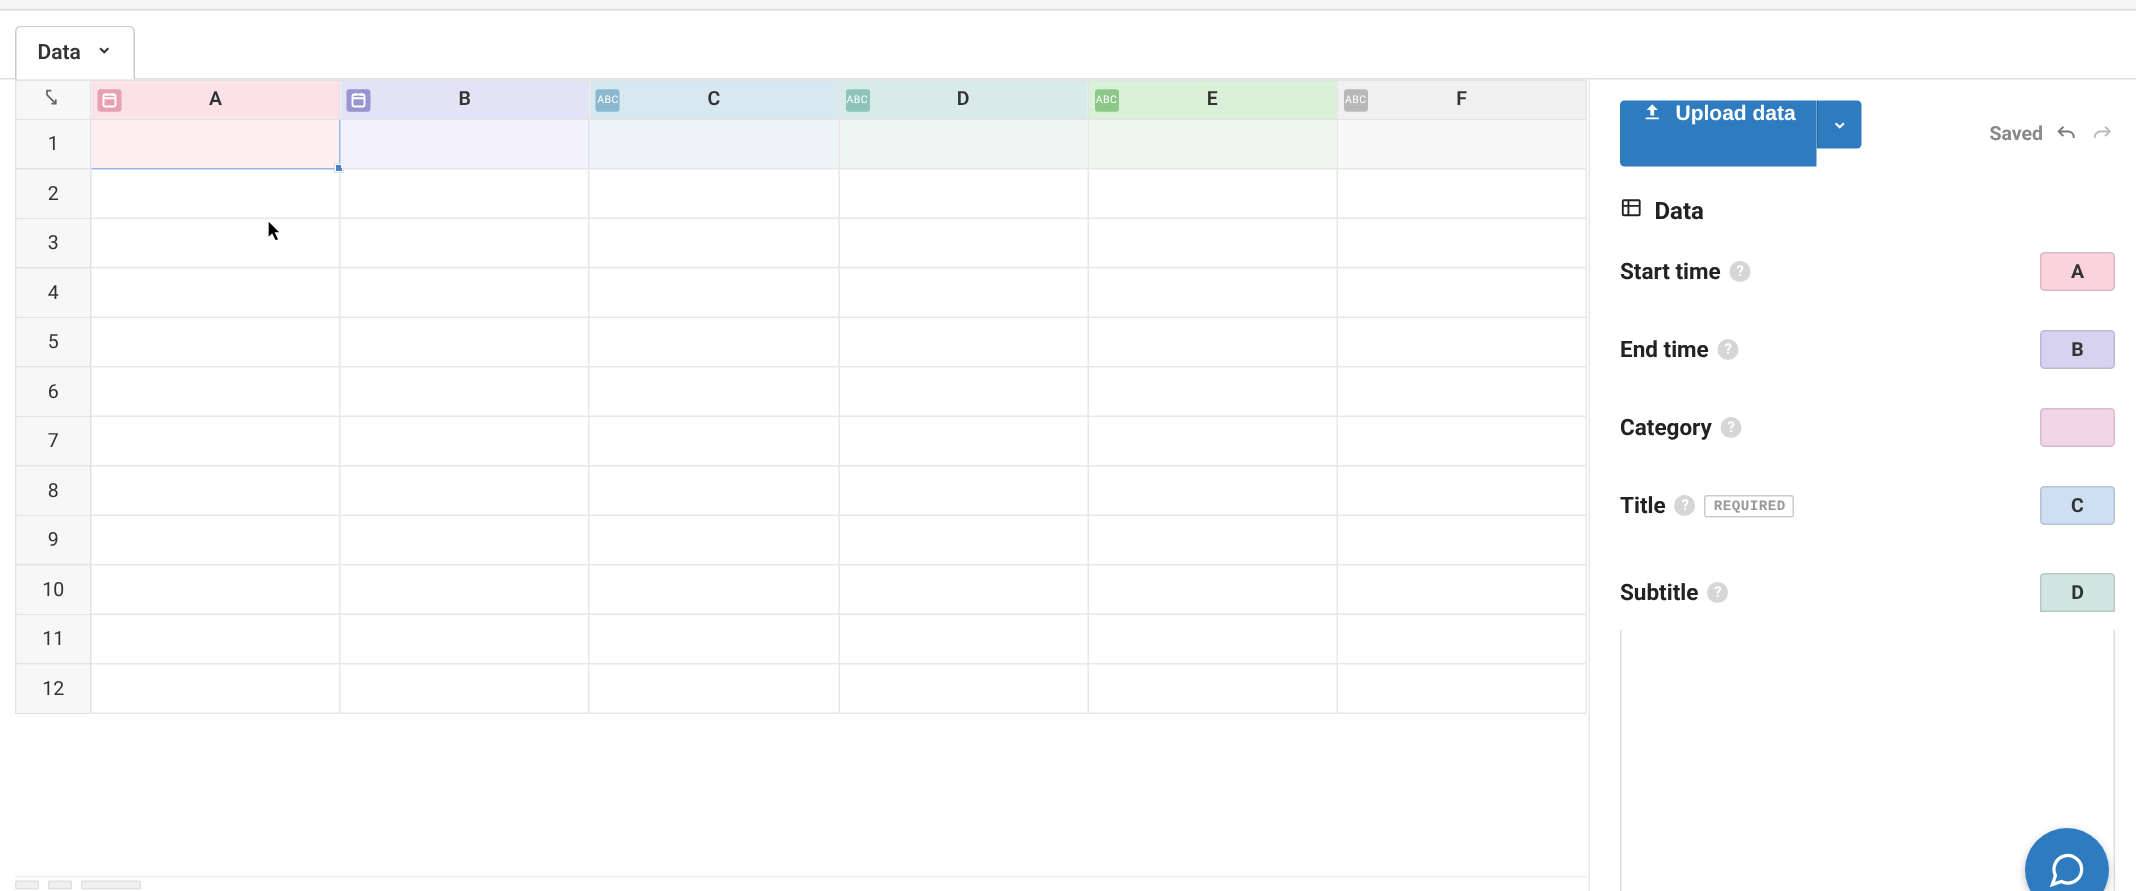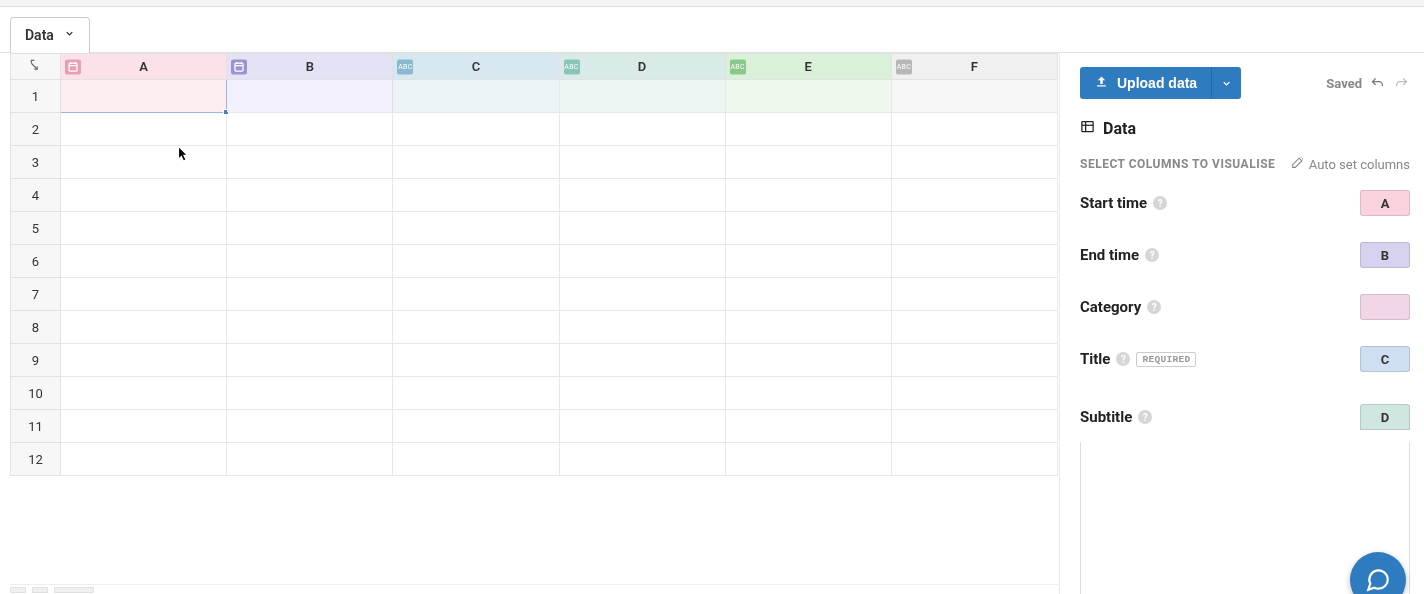--- a/index.html
+++ b/index.html
@@ -140,25 +140,25 @@
     align-items:center;
     justify-content:space-between;
     margin-bottom: 20px;
   }
   .upload-btn-group { display:flex; }
   .btn-upload {
     background:#2f7bbf;
     color:#fff;
     border:none;
     border-radius:3px 0 0 3px;
-    height:32px;
+    height:44px;
     padding:0 14px;
     font-size:14px;
     font-weight:600;
-    display:flex; align-items:center; gap:8px;
+    display:flex; align-items:flex-start; gap:8px;
     cursor:pointer;
   }
   .btn-upload-toggle {
     background:#2f7bbf;
     color:#fff;
     border:none;
     border-left:1px solid #2468a3;
     border-radius:0 3px 3px 0;
     height:32px; width:30px;
     display:flex; align-items:center; justify-content:center;
@@ -464,32 +464,20 @@
       <span>
         <svg width="15" height="15" viewBox="0 0 24 24" fill="none" stroke="#222" stroke-width="2">
             <rect x="3" y="4" width="18" height="16" rx="1"></rect>
             <line x1="3" y1="10" x2="21" y2="10"></line>
             <line x1="9" y1="4" x2="9" y2="20"></line>
           </svg>
       </span>
       <span>Data</span>
     </div>
 
-    <div class="caps-row">
-      <span class="caps">SELECT COLUMNS TO VISUALISE</span>
-      <span class="auto-set">
-        <span>
-          <svg width="13" height="13" viewBox="0 0 24 24" fill="none" stroke="#888" stroke-width="2">
-              <path d="M15 4l5 5L8 21l-5-0 0-5L15 4z"></path>
-              <path d="M18 2l1 1M22 6l-1-1M20 2l0 0"></path>
-            </svg>
-        </span>
-        <span>Auto set columns</span>
-      </span>
-    </div>
 
     <div id="mappings">
         <div class="map-row">
           <div class="map-label">
             <span>Start time</span>
             <span class="q-ic">?</span>
           </div>
           <div class="col-pill pillA">A</div>
         </div>
         <div class="map-row">

